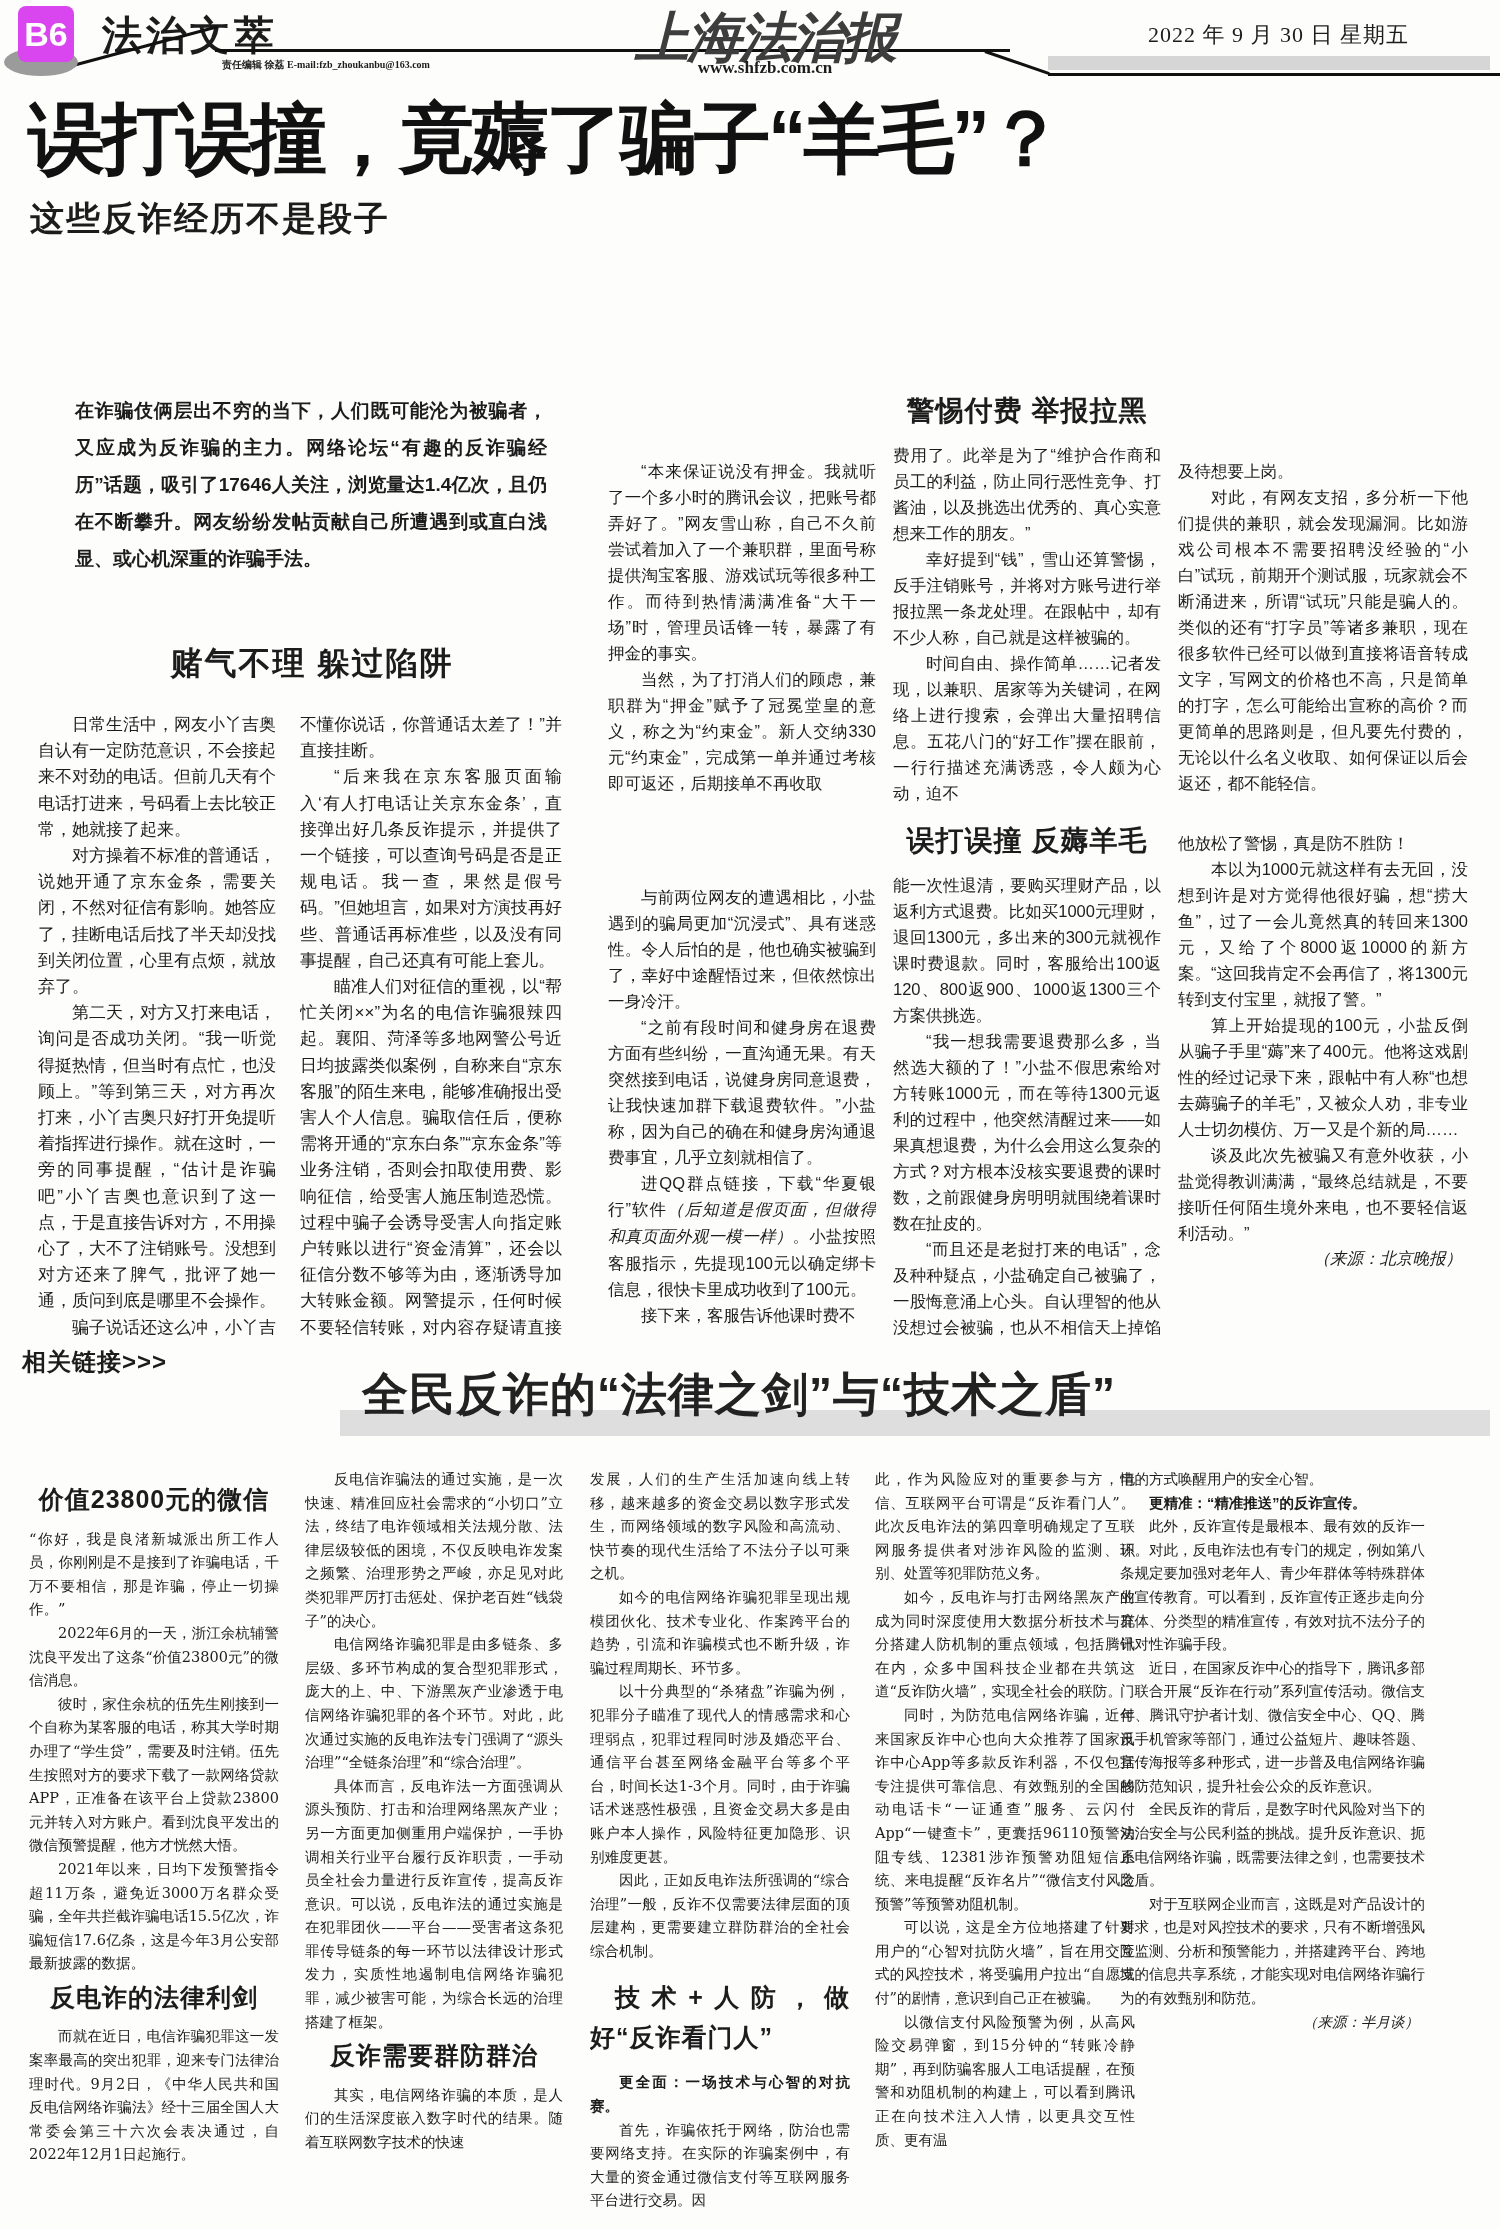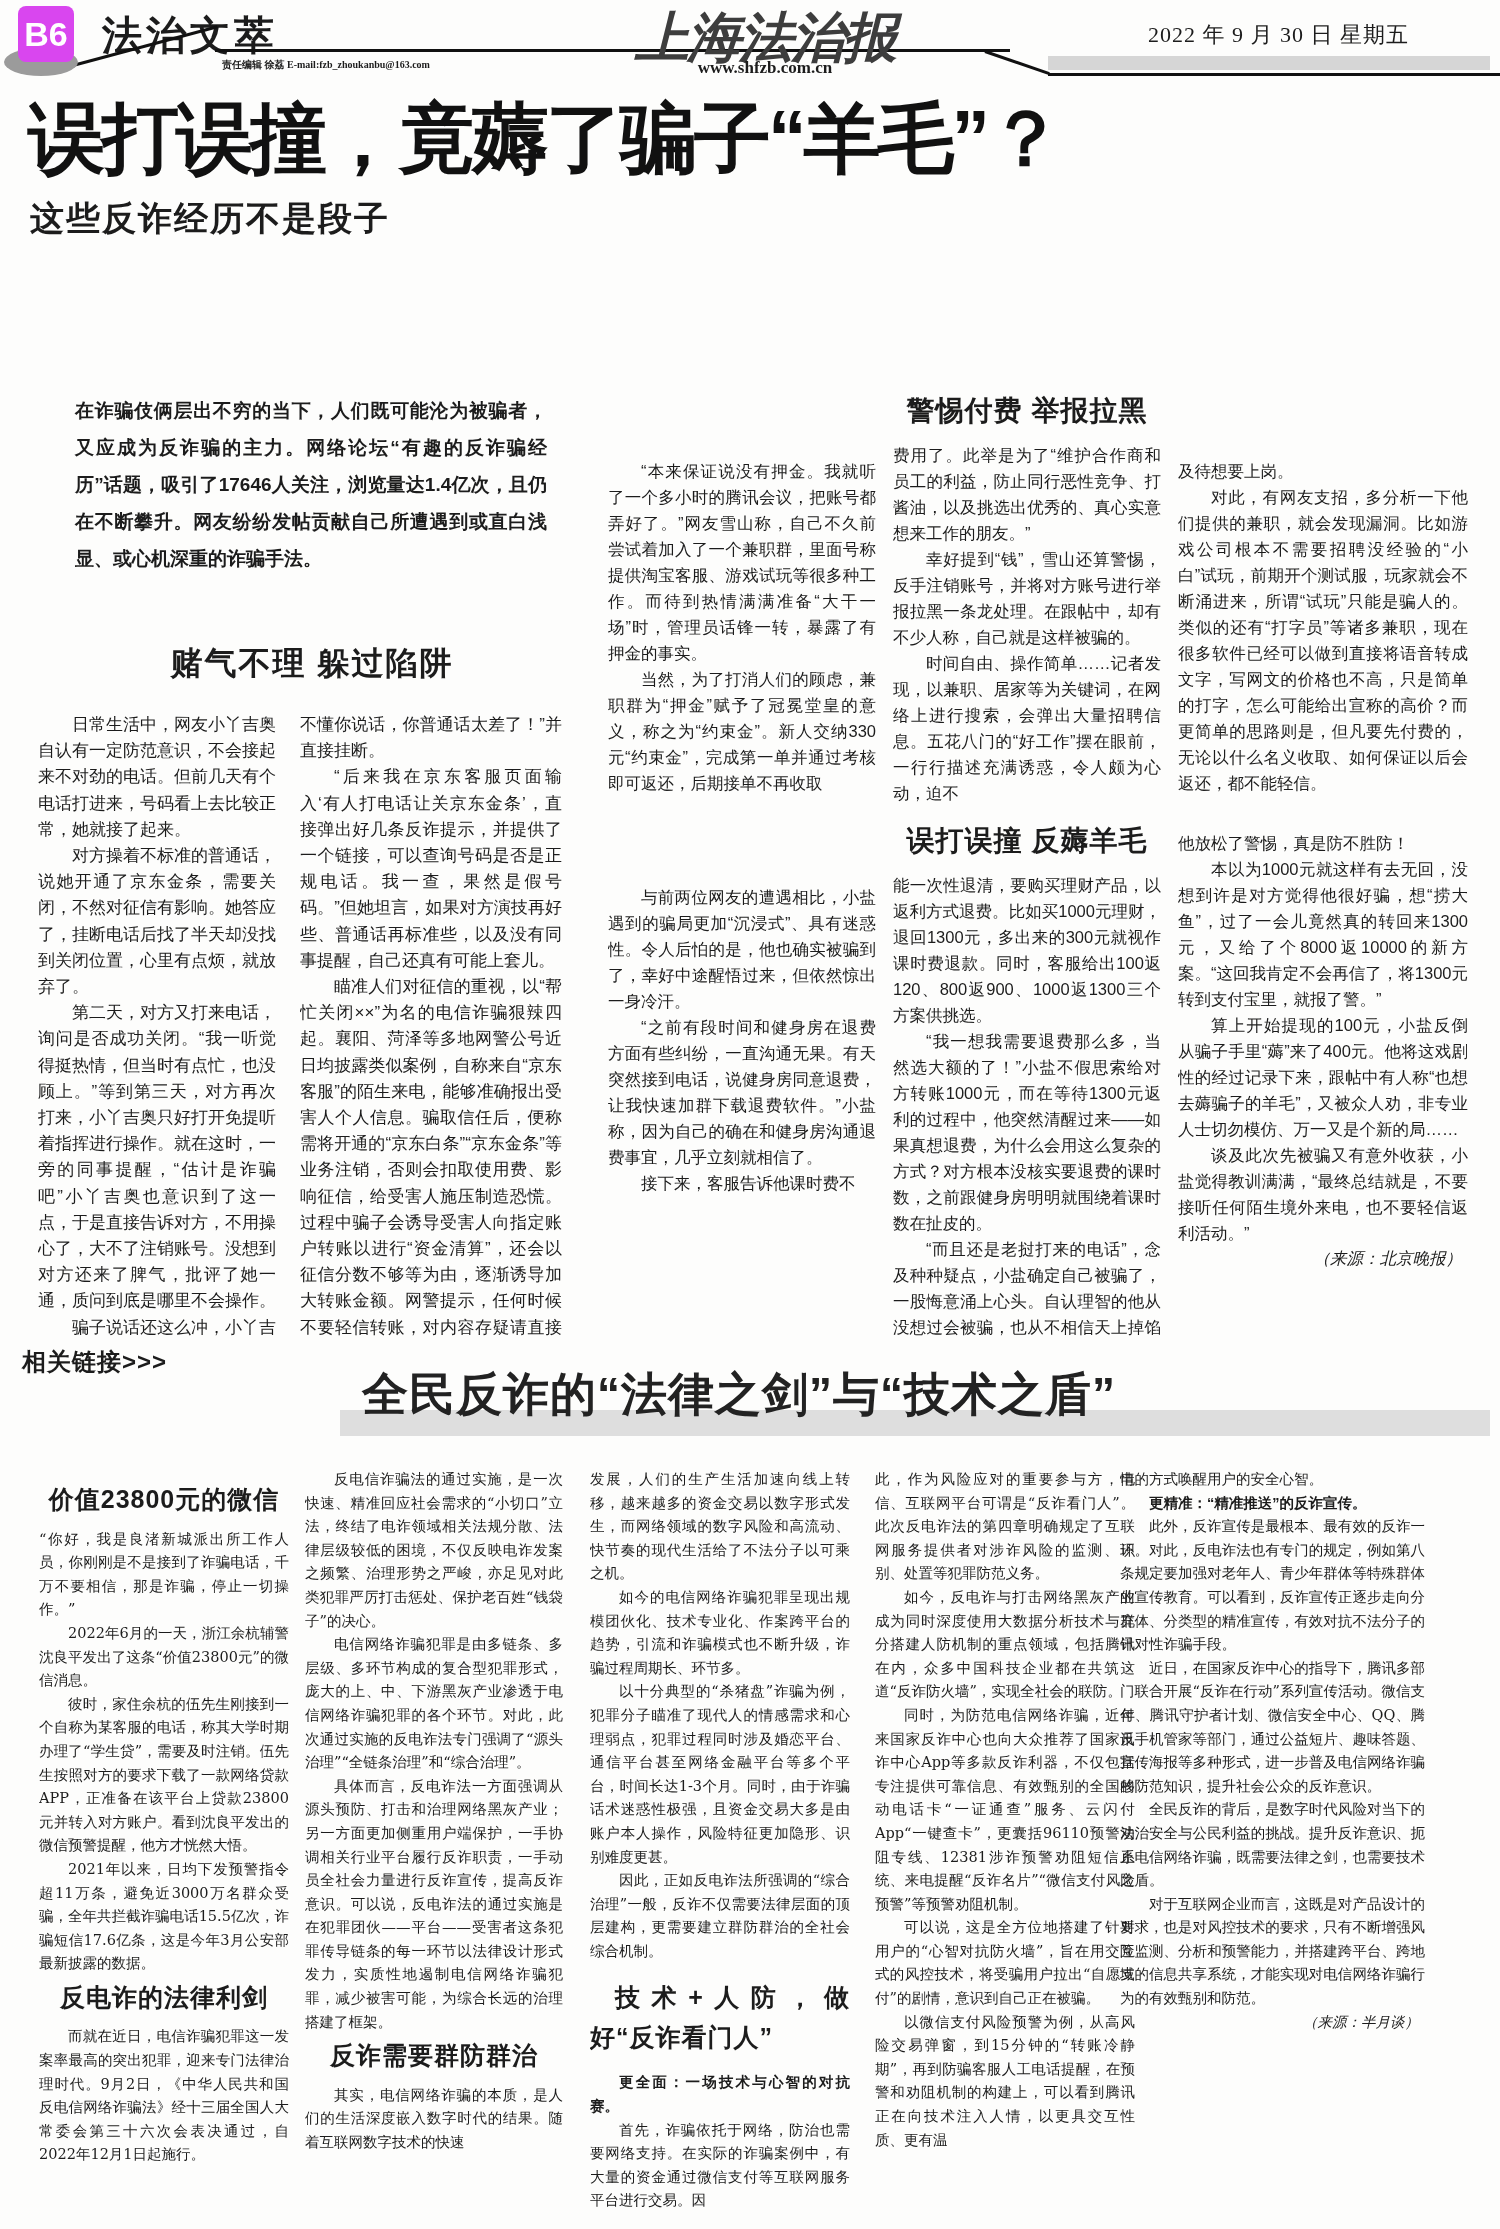--- a/index.html
+++ b/index.html
@@ -84,20 +84,21 @@
     <p>“后来我在京东客服页面输入‘有人打电话让关京东金条’，直接弹出好几条反诈提示，并提供了一个链接，可以查询号码是否是正规电话。我一查，果然是假号码。”但她坦言，如果对方演技再好些、普通话再标准些，以及没有同事提醒，自己还真有可能上套儿。</p>
     <p>瞄准人们对征信的重视，以“帮忙关闭××”为名的电信诈骗狠辣四起。襄阳、菏泽等多地网警公号近日均披露类似案例，自称来自“京东客服”的陌生来电，能够准确报出受害人个人信息。骗取信任后，便称需将开通的“京东白条”“京东金条”等业务注销，否则会扣取使用费、影响征信，给受害人施压制造恐慌。过程中骗子会诱导受害人向指定账户转账以进行“资金清算”，还会以征信分数不够等为由，逐渐诱导加大转账金额。网警提示，任何时候不要轻信转账，对内容存疑请直接联系官方客服或96110反诈专线核实情况。</p>
   </div>
 
   <div class="col topbody" style="left:608px;top:458px;width:268px;height:887px;">
     <p>“本来保证说没有押金。我就听了一个多小时的腾讯会议，把账号都弄好了。”网友雪山称，自己不久前尝试着加入了一个兼职群，里面号称提供淘宝客服、游戏试玩等很多种工作。而待到热情满满准备“大干一场”时，管理员话锋一转，暴露了有押金的事实。</p>
     <p>当然，为了打消人们的顾虑，兼职群为“押金”赋予了冠冕堂皇的意义，称之为“约束金”。新人交纳330元“约束金”，完成第一单并通过考核即可返还，后期接单不再收取</p>
     <div class="gap60"></div>
     <p>与前两位网友的遭遇相比，小盐遇到的骗局更加“沉浸式”、具有迷惑性。令人后怕的是，他也确实被骗到了，幸好中途醒悟过来，但依然惊出一身冷汗。</p>
     <p>“之前有段时间和健身房在退费方面有些纠纷，一直沟通无果。有天突然接到电话，说健身房同意退费，让我快速加群下载退费软件。”小盐称，因为自己的确在和健身房沟通退费事宜，几乎立刻就相信了。</p>
+    <p><span>进QQ群点链接，下载“华夏银行”软件</span><span class="note-italic">（后知道是假页面，但做得和真页面外观一模一样）</span><span>。小盐按照客服指示，先提现100元以确定绑卡信息，很快卡里成功收到了100元。</span></p>
     <p>接下来，客服告诉他课时费不</p>
   </div>
 
   <div class="col topbody" style="left:893px;top:392px;width:268px;height:953px;">
     <p class="inhead">警惕付费  举报拉黑</p>
     <p style="text-indent:0;">费用了。此举是为了“维护合作商和员工的利益，防止同行恶性竞争、打酱油，以及挑选出优秀的、真心实意想来工作的朋友。”</p>
     <p>幸好提到“钱”，雪山还算警惕，反手注销账号，并将对方账号进行举报拉黑一条龙处理。在跟帖中，却有不少人称，自己就是这样被骗的。</p>
     <p>时间自由、操作简单……记者发现，以兼职、居家等为关键词，在网络上进行搜索，会弹出大量招聘信息。五花八门的“好工作”摆在眼前，一行行描述充满诱惑，令人颇为心动，迫不</p>
     <p class="inhead" style="margin-top:22px !important;">误打误撞  反薅羊毛</p>
     <p style="text-indent:0;">能一次性退清，要购买理财产品，以返利方式退费。比如买1000元理财，退回1300元，多出来的300元就视作课时费退款。同时，客服给出100返120、800返900、1000返1300三个方案供挑选。</p>
@@ -113,21 +114,21 @@
     <p>本以为1000元就这样有去无回，没想到许是对方觉得他很好骗，想“捞大鱼”，过了一会儿竟然真的转回来1300元，又给了个8000返10000的新方案。“这回我肯定不会再信了，将1300元转到支付宝里，就报了警。”</p>
     <p>算上开始提现的100元，小盐反倒从骗子手里“薅”来了400元。他将这戏剧性的经过记录下来，跟帖中有人称“也想去薅骗子的羊毛”，又被众人劝，非专业人士切勿模仿、万一又是个新的局……</p>
     <p>谈及此次先被骗又有意外收获，小盐觉得教训满满，“最终总结就是，不要接听任何陌生境外来电，也不要轻信返利活动。”</p>
     <p class="source">（来源：北京晚报）</p>
   </div>
 
   <div class="related">相关链接&gt;&gt;&gt;</div>
   <div class="banner-bar"></div>
   <div class="banner-title">全民反诈的“法律之剑”与“技术之盾”</div>
 
-  <div class="col botbody" style="left:39px;top:1478px;width:250px;height:740px;">
+  <div class="col botbody" style="left:29px;top:1478px;width:250px;height:740px;">
     <p class="bothead">价值23800元的微信</p>
     <p style="text-indent:0;">“你好，我是良渚新城派出所工作人员，你刚刚是不是接到了诈骗电话，千万不要相信，那是诈骗，停止一切操作。”</p>
     <p>2022年6月的一天，浙江余杭辅警沈良平发出了这条“价值23800元”的微信消息。</p>
     <p>彼时，家住余杭的伍先生刚接到一个自称为某客服的电话，称其大学时期办理了“学生贷”，需要及时注销。伍先生按照对方的要求下载了一款网络贷款APP，正准备在该平台上贷款23800元并转入对方账户。看到沈良平发出的微信预警提醒，他方才恍然大悟。</p>
     <p>2021年以来，日均下发预警指令超11万条，避免近3000万名群众受骗，全年共拦截诈骗电话15.5亿次，诈骗短信17.6亿条，这是今年3月公安部最新披露的数据。</p>
     <p class="bothead">反电诈的法律利剑</p>
     <p>而就在近日，电信诈骗犯罪这一发案率最高的突出犯罪，迎来专门法律治理时代。9月2日，《中华人民共和国反电信网络诈骗法》经十三届全国人大常委会第三十六次会表决通过，自2022年12月1日起施行。</p>
   </div>
 
   <div class="col botbody" style="left:305px;top:1468px;width:258px;height:750px;">

